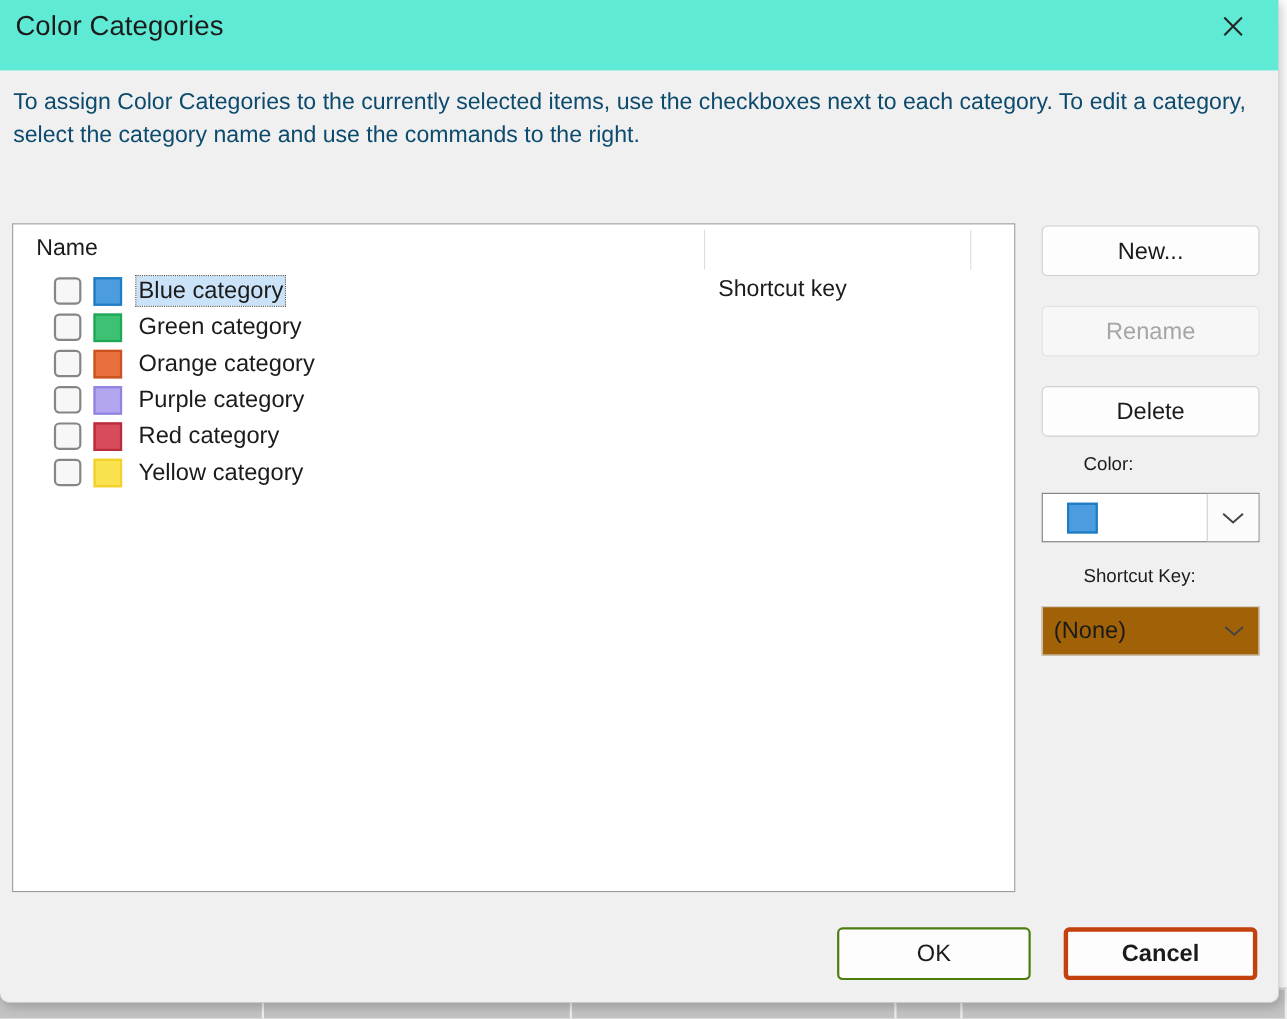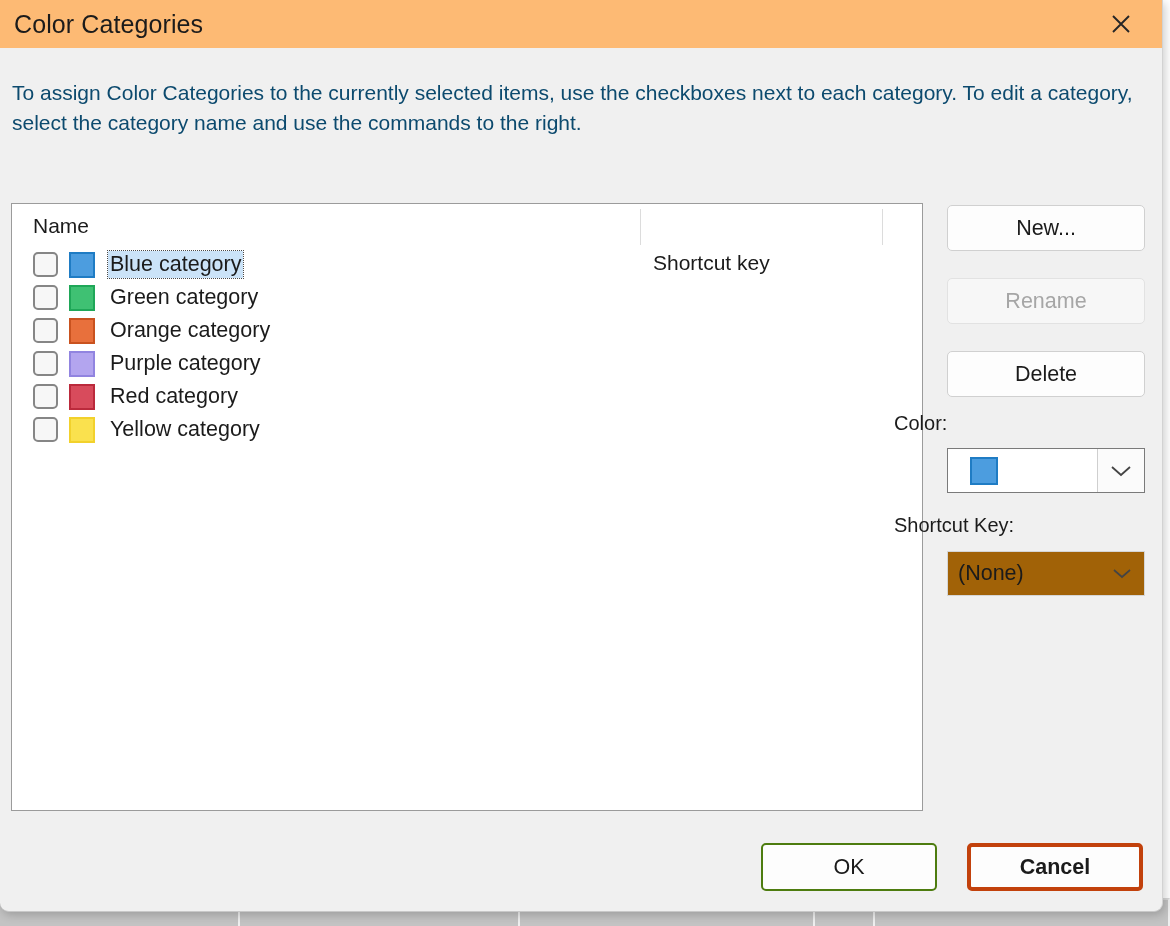--- a/index.html
+++ b/index.html
@@ -34,22 +34,22 @@
     background: #f0f0f0;
     border-right: 1px solid #d2d2d2;
     border-bottom: 1px solid #c8c8c8;
     border-radius: 0 0 9px 9px;
     box-shadow: 2px 3px 10px rgba(0,0,0,0.20);
     overflow: hidden;
   }
 
   
   #titlebar {
-    position: absolute; left: 0; top: 0; width: 1163px; height: 48px;
-    background: #fdba74;
+    position: absolute; left: 0; top: 0; width: 1163px; height: 64px;
+    background: #5eead4;
   }
   #dialog-title {
     position: absolute; left: 14px; top: 8px;
     font-size: 25px; color: #1b1b1b; letter-spacing: 0.1px;
     line-height: 32px;
     white-space: nowrap;
   }
   #close-button {
     position: absolute; right: 20px; top: 4px;
     width: 44px; height: 40px;
@@ -85,21 +85,21 @@
     position: absolute; left: 641px; top: 10px;
     font-size: 21px; color: #1b1b1b; margin-top: 37px;
   }
   .col-divider {
     position: absolute; top: 5px; width: 1px; height: 36px;
     background: #dcdcdc;
   }
   #col-divider-1 { left: 628px; }
   #col-divider-2 { left: 870px; }
 
-  #list-rows { position: relative; }
+  #list-rows { position: relative; margin-left: 16px; }
   .list-row {
     position: relative;
     height: 33px;
     display: flex; align-items: center;
     padding-left: 21px;
     cursor: default;
   }
   .row-checkbox {
     width: 25px; height: 25px;
     border: 2px solid #868686;
@@ -143,22 +143,22 @@
     color: #a6a6a6;
     background: #f7f7f7;
     border-color: #e2e2e2;
     cursor: default;
   }
   #btn-new    { top: 205px; }
   #btn-rename { top: 278px; }
   #btn-delete { top: 351px; }
 
   .side-label {
-    position: absolute; left: 894px;
-    font-size: 20px; color: #1b1b1b;
+    position: absolute; left: 985px;
+    font-size: 17px; color: #1b1b1b;
   }
   #label-color    { top: 412px; }
   #label-shortcut { top: 514px; }
 
   
   #color-combo {
     position: absolute; left: 947px; top: 448px;
     width: 198px; height: 45px;
     background: #ffffff;
     border: 1px solid #7a7a7a;

